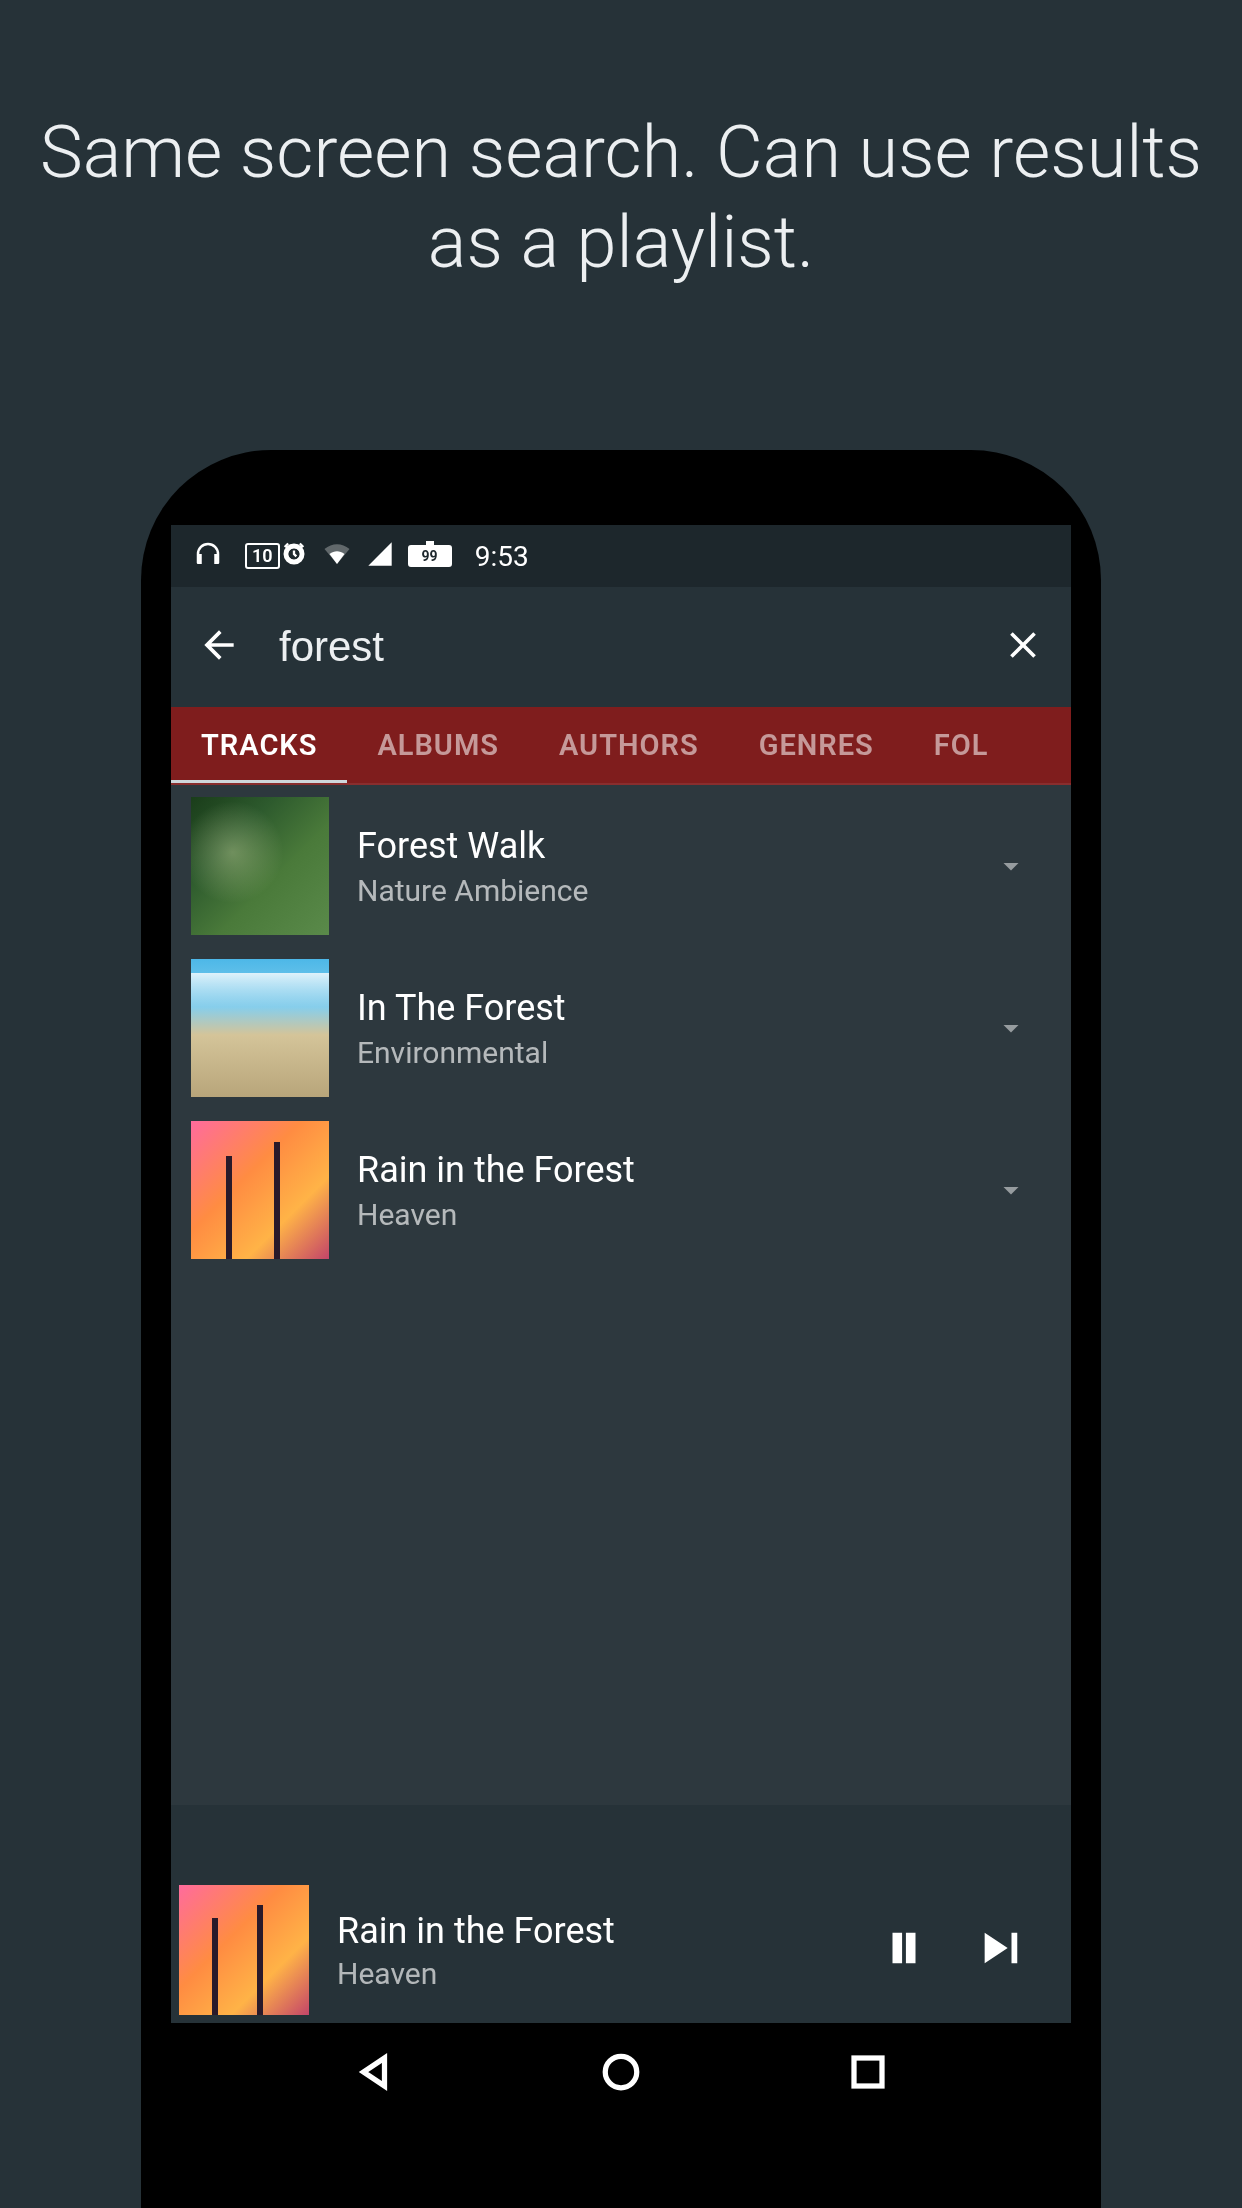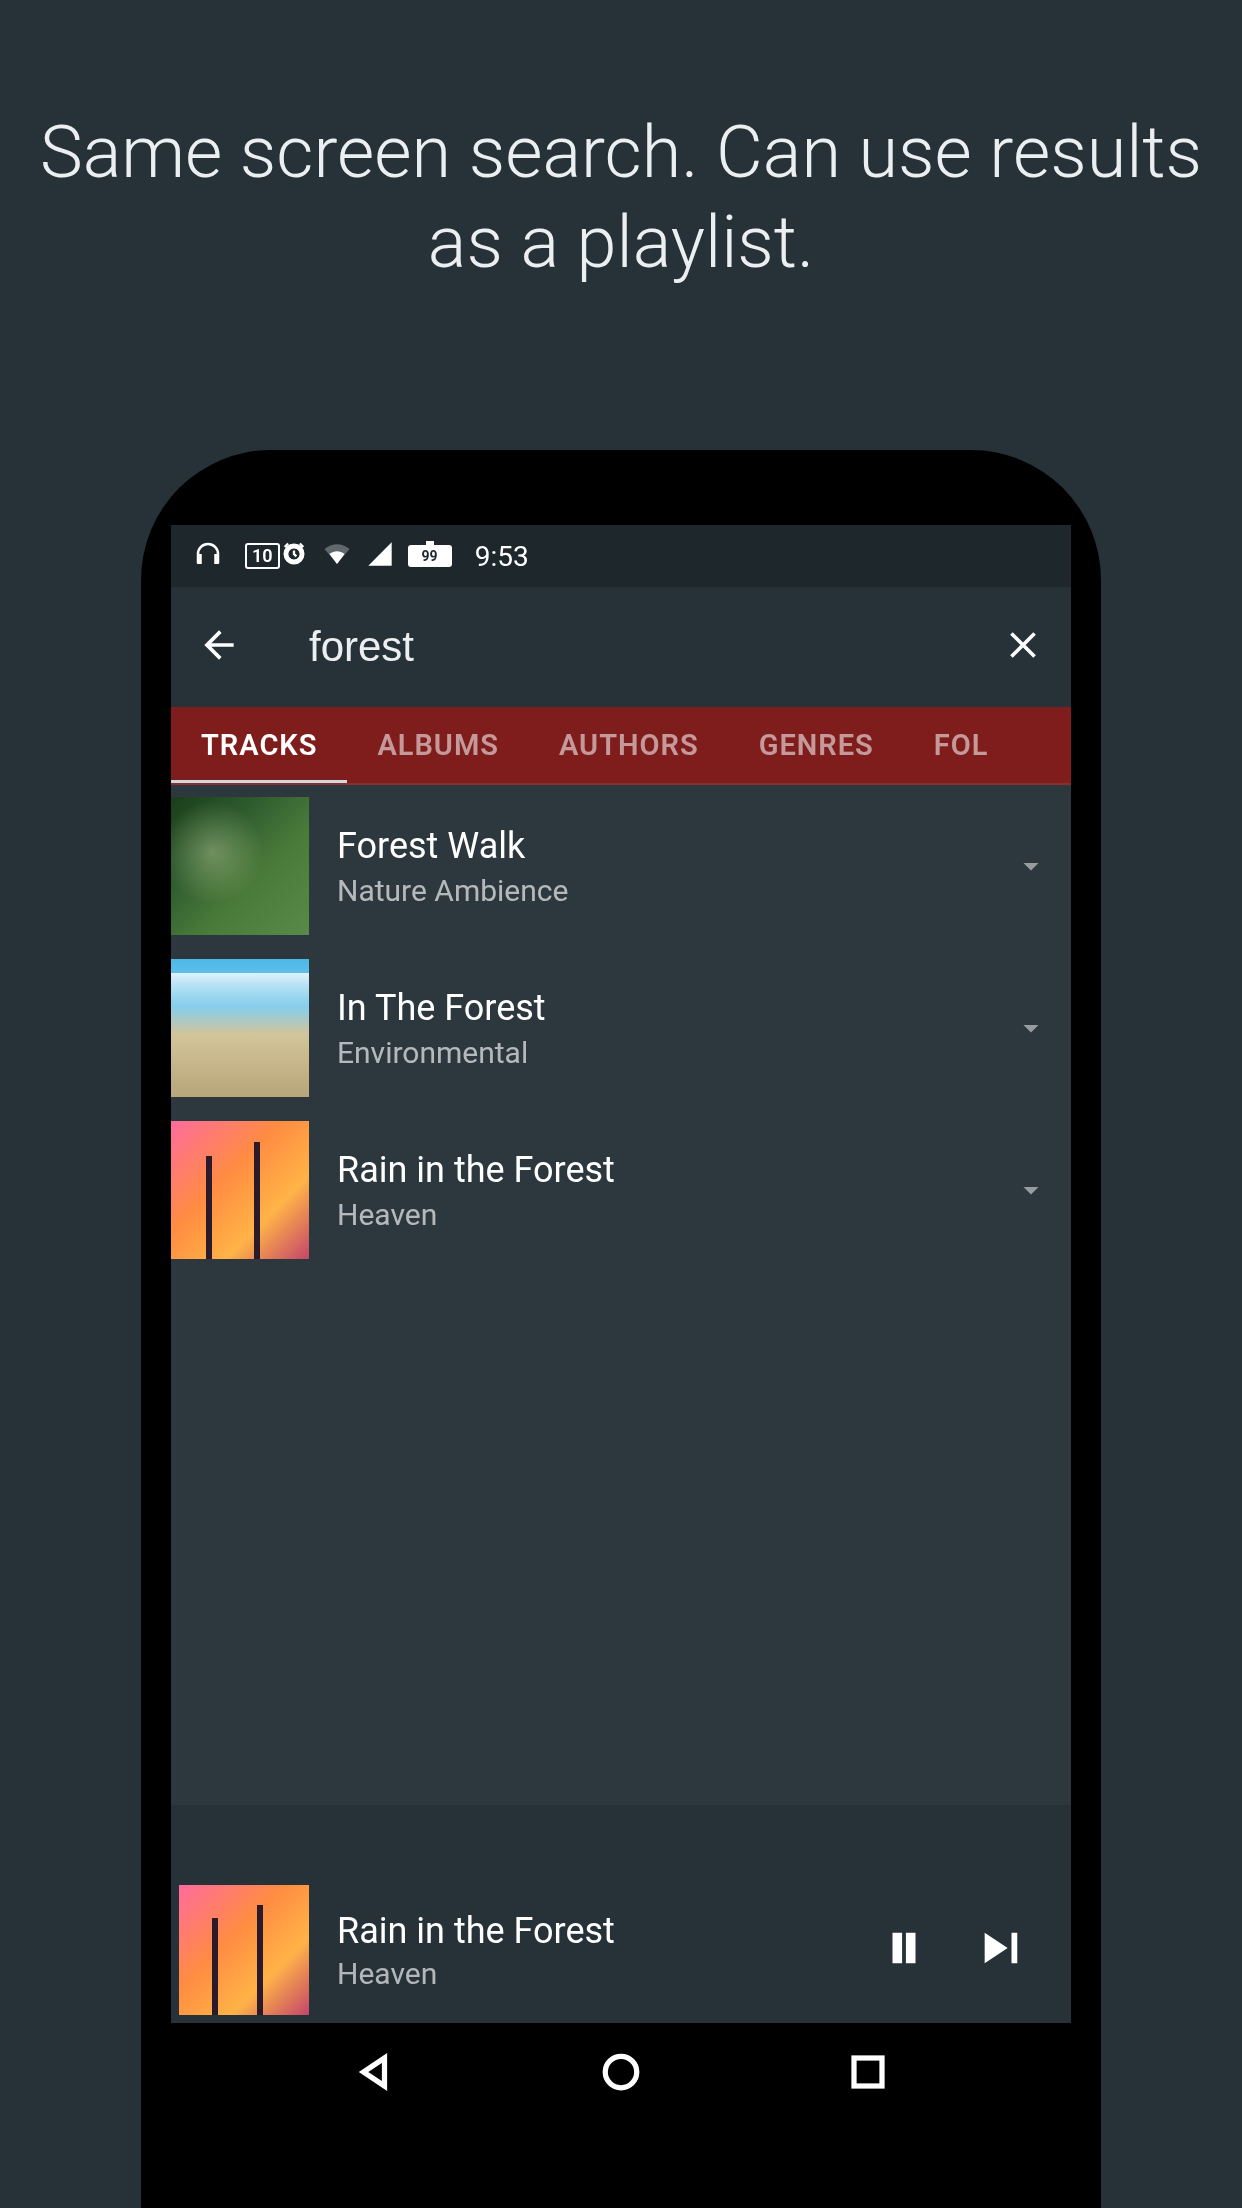--- a/index.html
+++ b/index.html
@@ -95,21 +95,21 @@
       width: 8px;
       height: 4px;
       background: #fff;
     }
     .app-bar {
       height: 120px;
       background: #263238;
       display: flex;
       align-items: center;
       padding: 0 26px;
-      gap: 68px;
+      gap: 38px;
     }
     .back-btn svg, .clear-btn svg {
       width: 44px;
       height: 44px;
       fill: #fff;
     }
     .search-input {
       flex: 1;
       background: transparent;
       border: none;
@@ -150,21 +150,21 @@
       height: 5px;
       background: #cfd8dc;
     }
     .list {
       background: #2d383e;
       height: 1020px;
     }
     .track-row {
       display: flex;
       align-items: center;
-      padding: 12px 0;
+      padding: 12px 20px;
       gap: 28px;
     }
     .cover {
       width: 138px;
       height: 138px;
       flex-shrink: 0;
     }
     .cover-forest {
       background: linear-gradient(135deg, #1a3d1a 0%, #2d5a2d 30%, #4a7a3a 60%, #5a8a4a 100%);
       position: relative;

